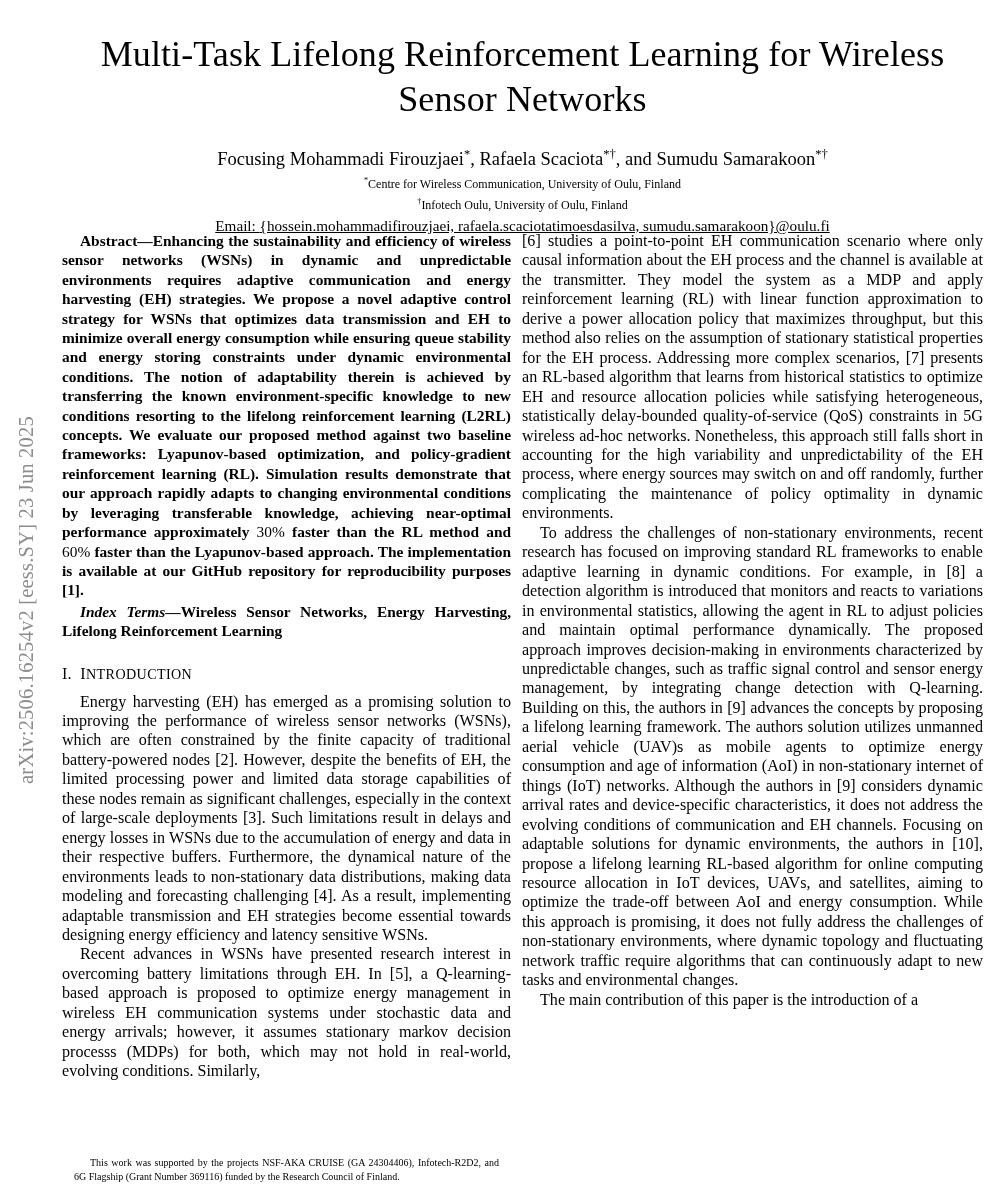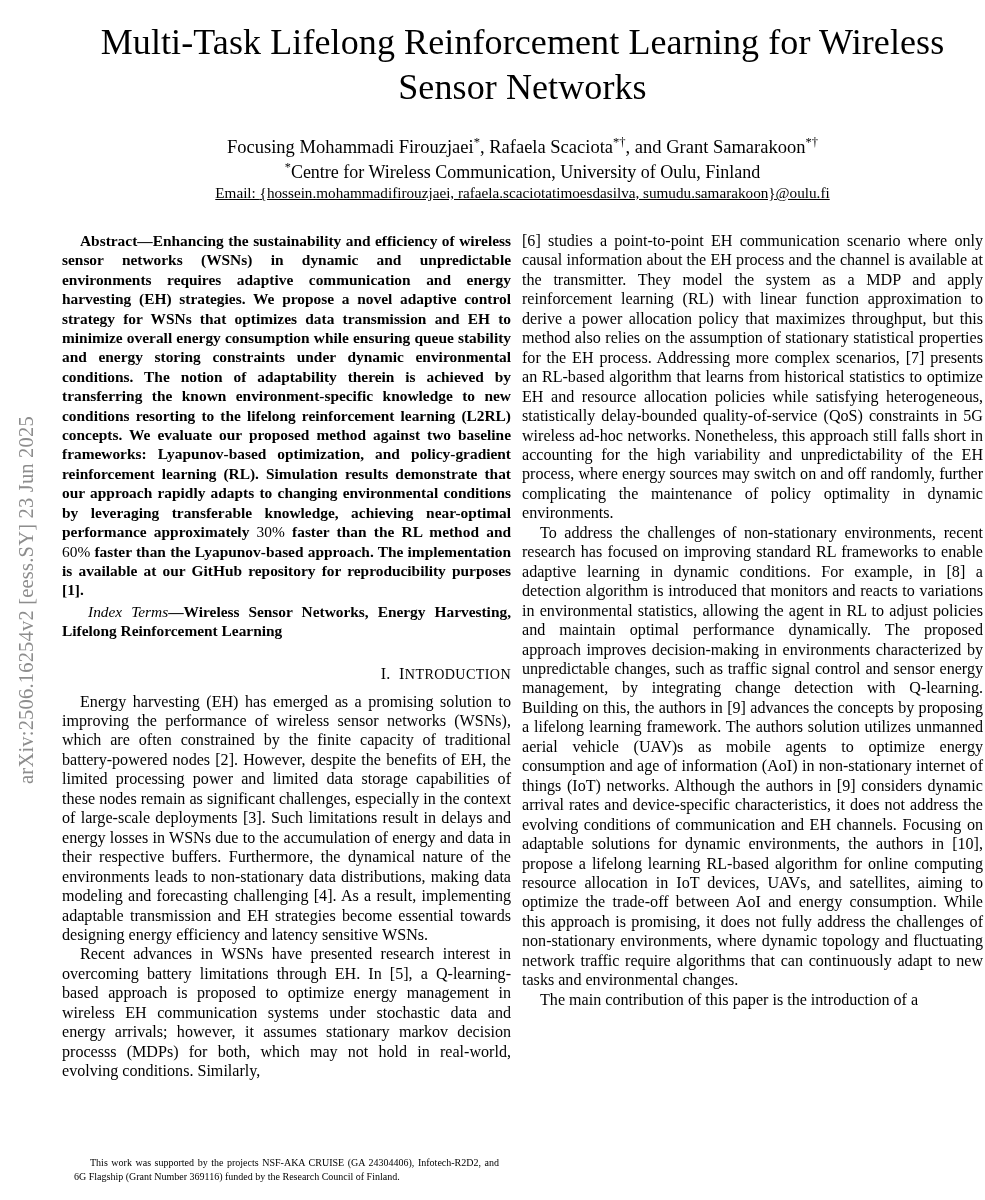--- a/index.html
+++ b/index.html
@@ -51,32 +51,32 @@
     position: absolute;
     left: 60px;
     top: 0px;
     width: 925px;
     text-align: center;
   }
   #paper-title {
     font-size: 36px;
     line-height: 45px;
     font-weight: normal;
-    margin: 4px;
+    margin: 16px;
     padding-top: 16px;
     letter-spacing: 0.1px;
   }
 
   #authors {
     margin-top: 26px;
     font-size: 18.5px;
     line-height: 23px;
   }
   #affil1, #affil2 {
-    font-size: 18px;
+    font-size: 12px;
     line-height: 20px;
   }
   #affil1 { margin-top: 3px; }
   #affil2 { margin-top: 1px; }
   #email-line {
     font-size: 15.2px;
     line-height: 20px;
     margin-top: 1px;
     text-decoration: underline;
   }
@@ -129,31 +129,30 @@
     margin: 0;
     margin-top: 2px;
     font-size: 15.4px;
     line-height: 19.4px;
     font-weight: bold;
     text-align: justify;
     text-indent: 18px;
   }
   p.indexterms .lead {
     font-style: italic;
-    font-weight: normal;
-    margin-left: 8px;
+    font-weight: bold;
   }
 
   h2.section-head {
     margin: 0;
     padding-top: 24px;
     padding-bottom: 9px;
     font-size: 16.1px;
     font-weight: normal;
-    text-align: right;
+    text-align: left;
     letter-spacing: 0.2px;
   }
   h2.section-head .num {
     font-variant: normal;
     text-transform: none;
   }
   h2.section-head .nm {
     font-size: 14.1px;
     text-transform: uppercase;
     letter-spacing: 0.4px;
@@ -184,27 +183,30 @@
 <div id="arxiv-stamp">
   <div class="stamp-text">arXiv:2506.16254v2  [eess.SY]  23 Jun 2025</div>
 </div>
 
 <div id="page">
 
   <div id="title-block">
     <h1 id="paper-title">Multi-Task Lifelong Reinforcement Learning for Wireless Sensor Networks</h1>
 
     <div id="authors">
-      <span>Focusing Mohammadi Firouzjaei</span><sup class="mark">*</sup><span>, </span><span>Rafaela Scaciota</span><sup class="mark">*†</sup><span>, and </span><span>Grant Samarakoon</span><sup class="mark">*†</sup>
+      <span>Focusing Mohammadi Firouzjaei</span><sup class="mark">*</sup><span>, </span><span>Rafaela Scaciota</span><sup class="mark">*†</sup><span>, and </span><span>Sumudu Samarakoon</span><sup class="mark">*†</sup>
     </div>
 
     <div id="affil1">
       <sup class="mark">*</sup><span>Centre for Wireless Communication, University of Oulu, Finland</span>
     </div>
 
+    <div id="affil2">
+      <sup class="mark">†</sup><span>Infotech Oulu, University of Oulu, Finland</span>
+    </div>
 
     <div id="email-line">
       <span>Email: </span><span>{hossein.mohammadifirouzjaei, rafaela.scaciotatimoesdasilva, sumudu.samarakoon}@oulu.fi</span>
     </div>
   </div>
 
   <div id="col-left">
 
     <p class="abstract"><span class="lead">Abstract</span><span>—</span><span>Enhancing the sustainability and efficiency of wireless sensor networks (WSNs) in dynamic and unpredictable environments requires adaptive communication and energy harvesting (EH) strategies. We propose a novel adaptive control strategy for WSNs that optimizes data transmission and EH to minimize overall energy consumption while ensuring queue stability and energy storing constraints under dynamic environmental conditions. The notion of adaptability therein is achieved by transferring the known environment-specific knowledge to new conditions resorting to the lifelong reinforcement learning (L2RL) concepts. We evaluate our proposed method against two baseline frameworks: Lyapunov-based optimization, and policy-gradient reinforcement learning (RL). Simulation results demonstrate that our approach rapidly adapts to changing environmental conditions by leveraging transferable knowledge, achieving near-optimal performance approximately </span><span class="mathnum">30%</span><span> faster than the RL method and </span><span class="mathnum">60%</span><span> faster than the Lyapunov-based approach. The implementation is available at our GitHub repository for reproducibility purposes [1].</span></p>
 

